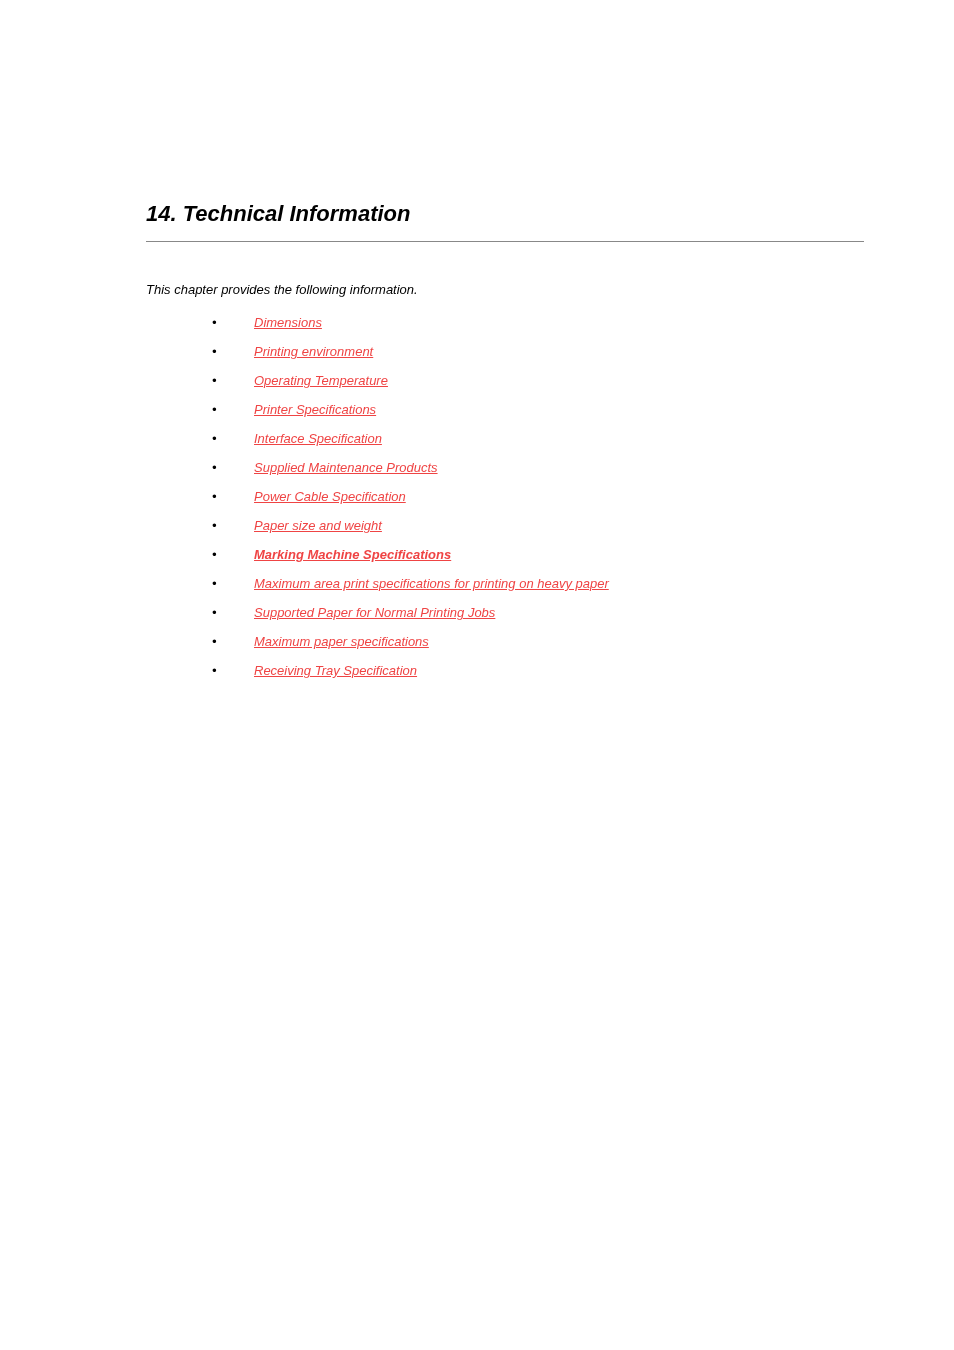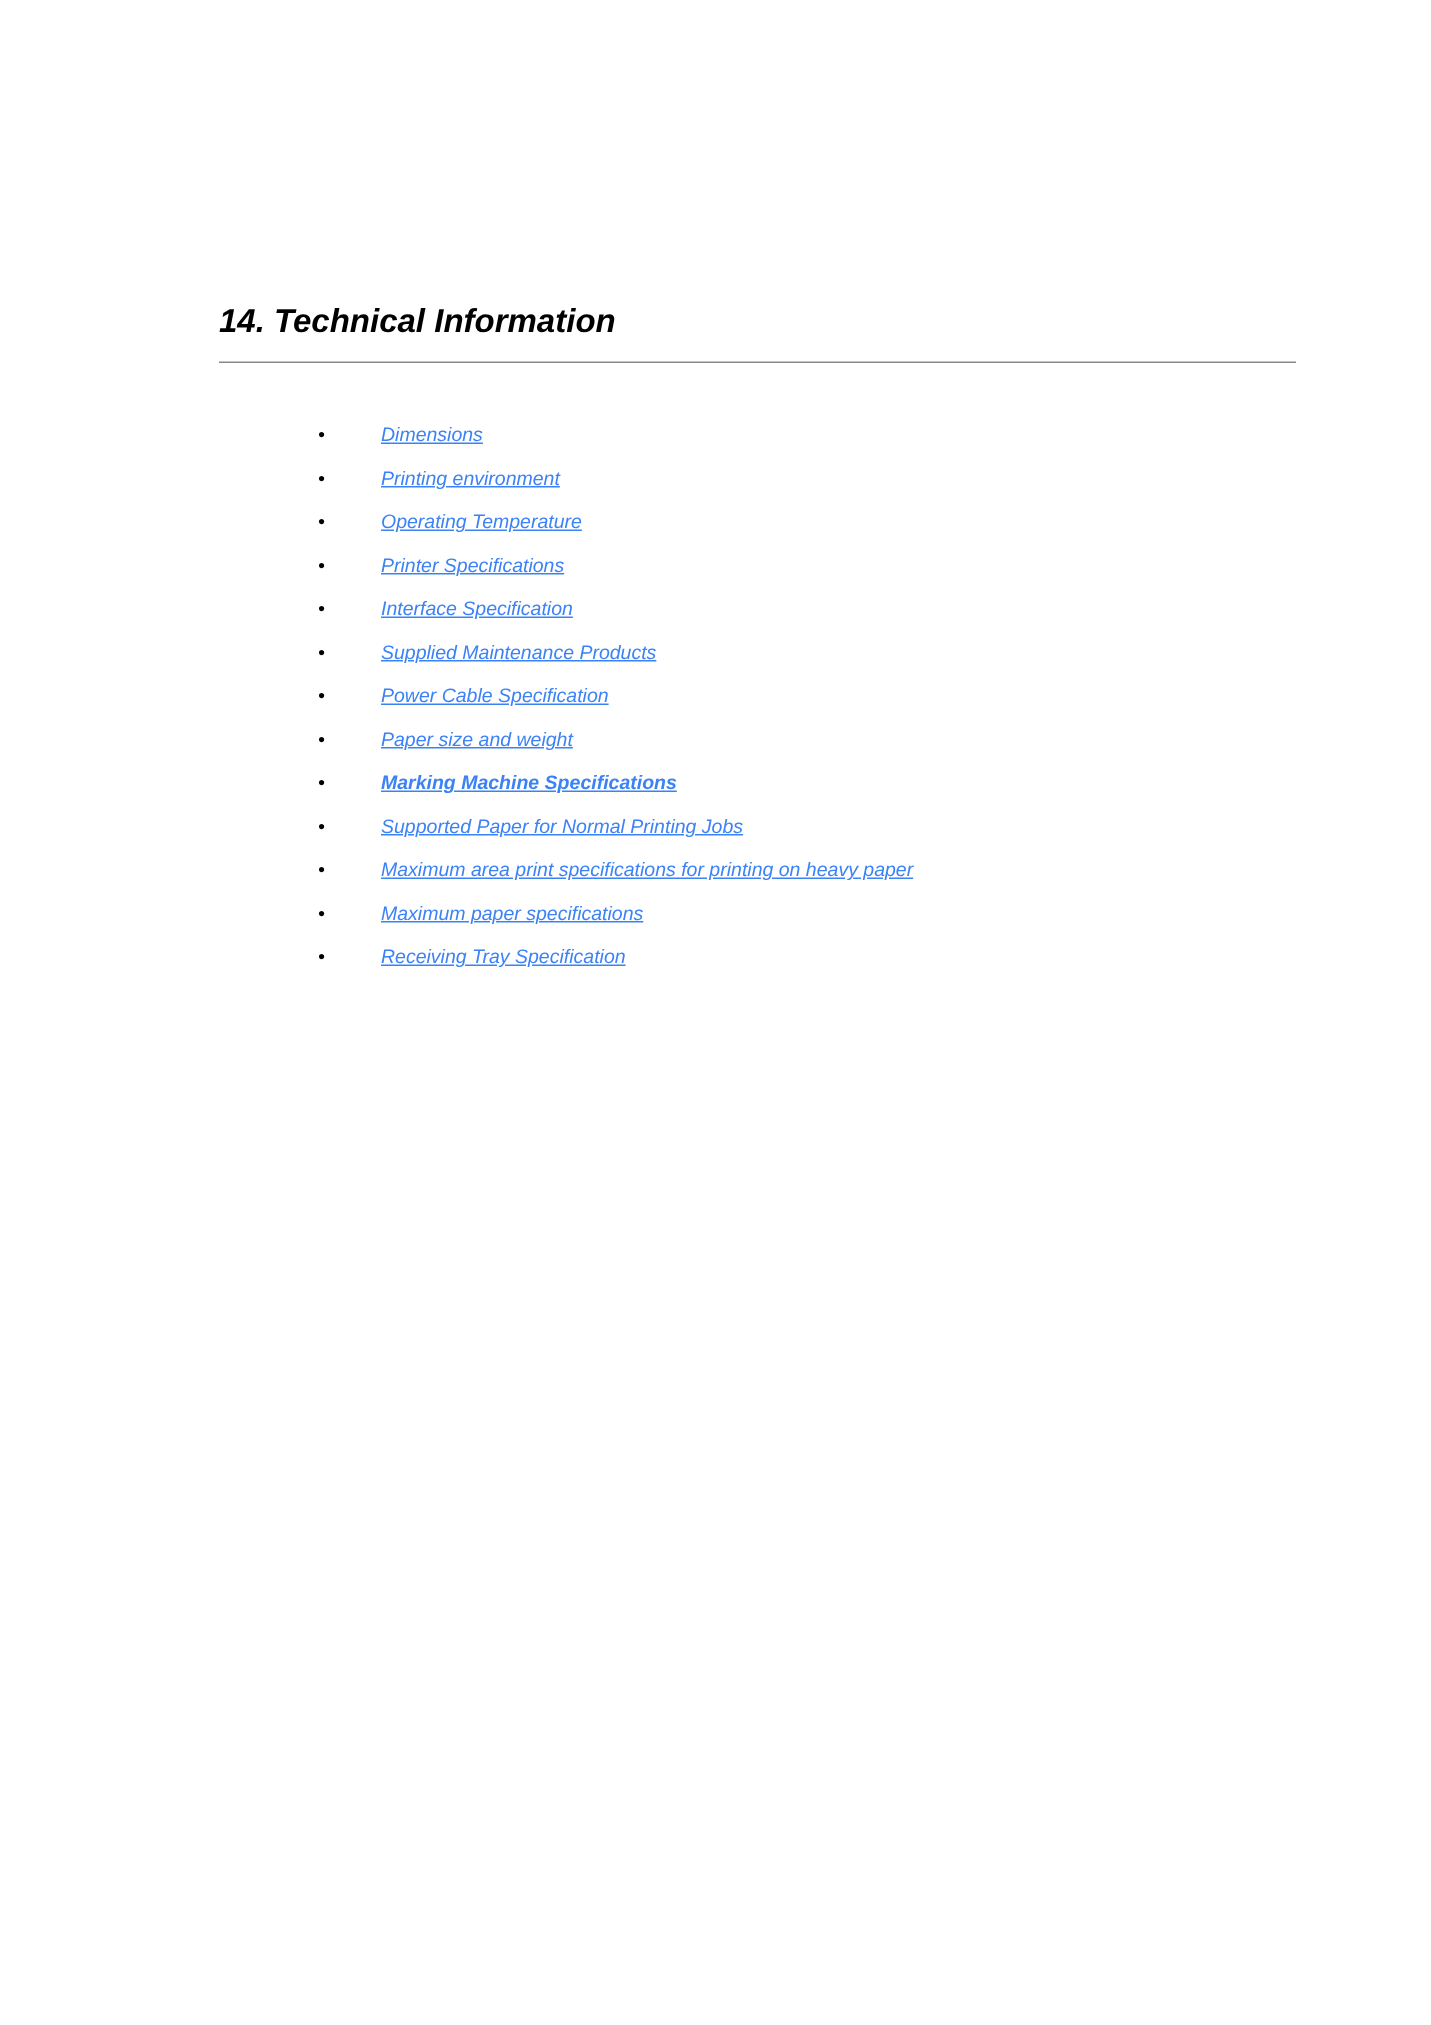--- a/index.html
+++ b/index.html
@@ -46,41 +46,42 @@
     }
     ul.link-list li::before {
       content: "•";
       position: absolute;
       left: 12px;
       top: 0;
       color: #000;
       font-size: 13px;
     }
     ul.link-list li a {
-      color: #3b82f6;
+      color: #ef4444;
       text-decoration: underline;
     }
     .current {
       font-weight: bold;
     }
   </style>
 </head>
 <body>
 
 <div class="content">
   <h1 class="page-title">14. Technical Information</h1>
   <hr class="title-rule">
+  <p class="intro-text">This chapter provides the following information.</p>
   <ul class="link-list">
     <li><a href="#">Dimensions</a></li>
     <li><a href="#">Printing environment</a></li>
     <li><a href="#">Operating Temperature</a></li>
     <li><a href="#">Printer Specifications</a></li>
     <li><a href="#">Interface Specification</a></li>
     <li><a href="#">Supplied Maintenance Products</a></li>
     <li><a href="#">Power Cable Specification</a></li>
     <li><a href="#">Paper size and weight</a></li>
     <li><a href="#" class="current">Marking Machine Specifications</a></li>
+    <li><a href="#">Maximum area print specifications for printing on heavy paper</a></li>
     <li><a href="#">Supported Paper for Normal Printing Jobs</a></li>
-    <li><a href="#">Maximum area print specifications for printing on heavy paper</a></li>
     <li><a href="#">Maximum paper specifications</a></li>
     <li><a href="#">Receiving Tray Specification</a></li>
   </ul>
 </div>
 
 </body></html>

